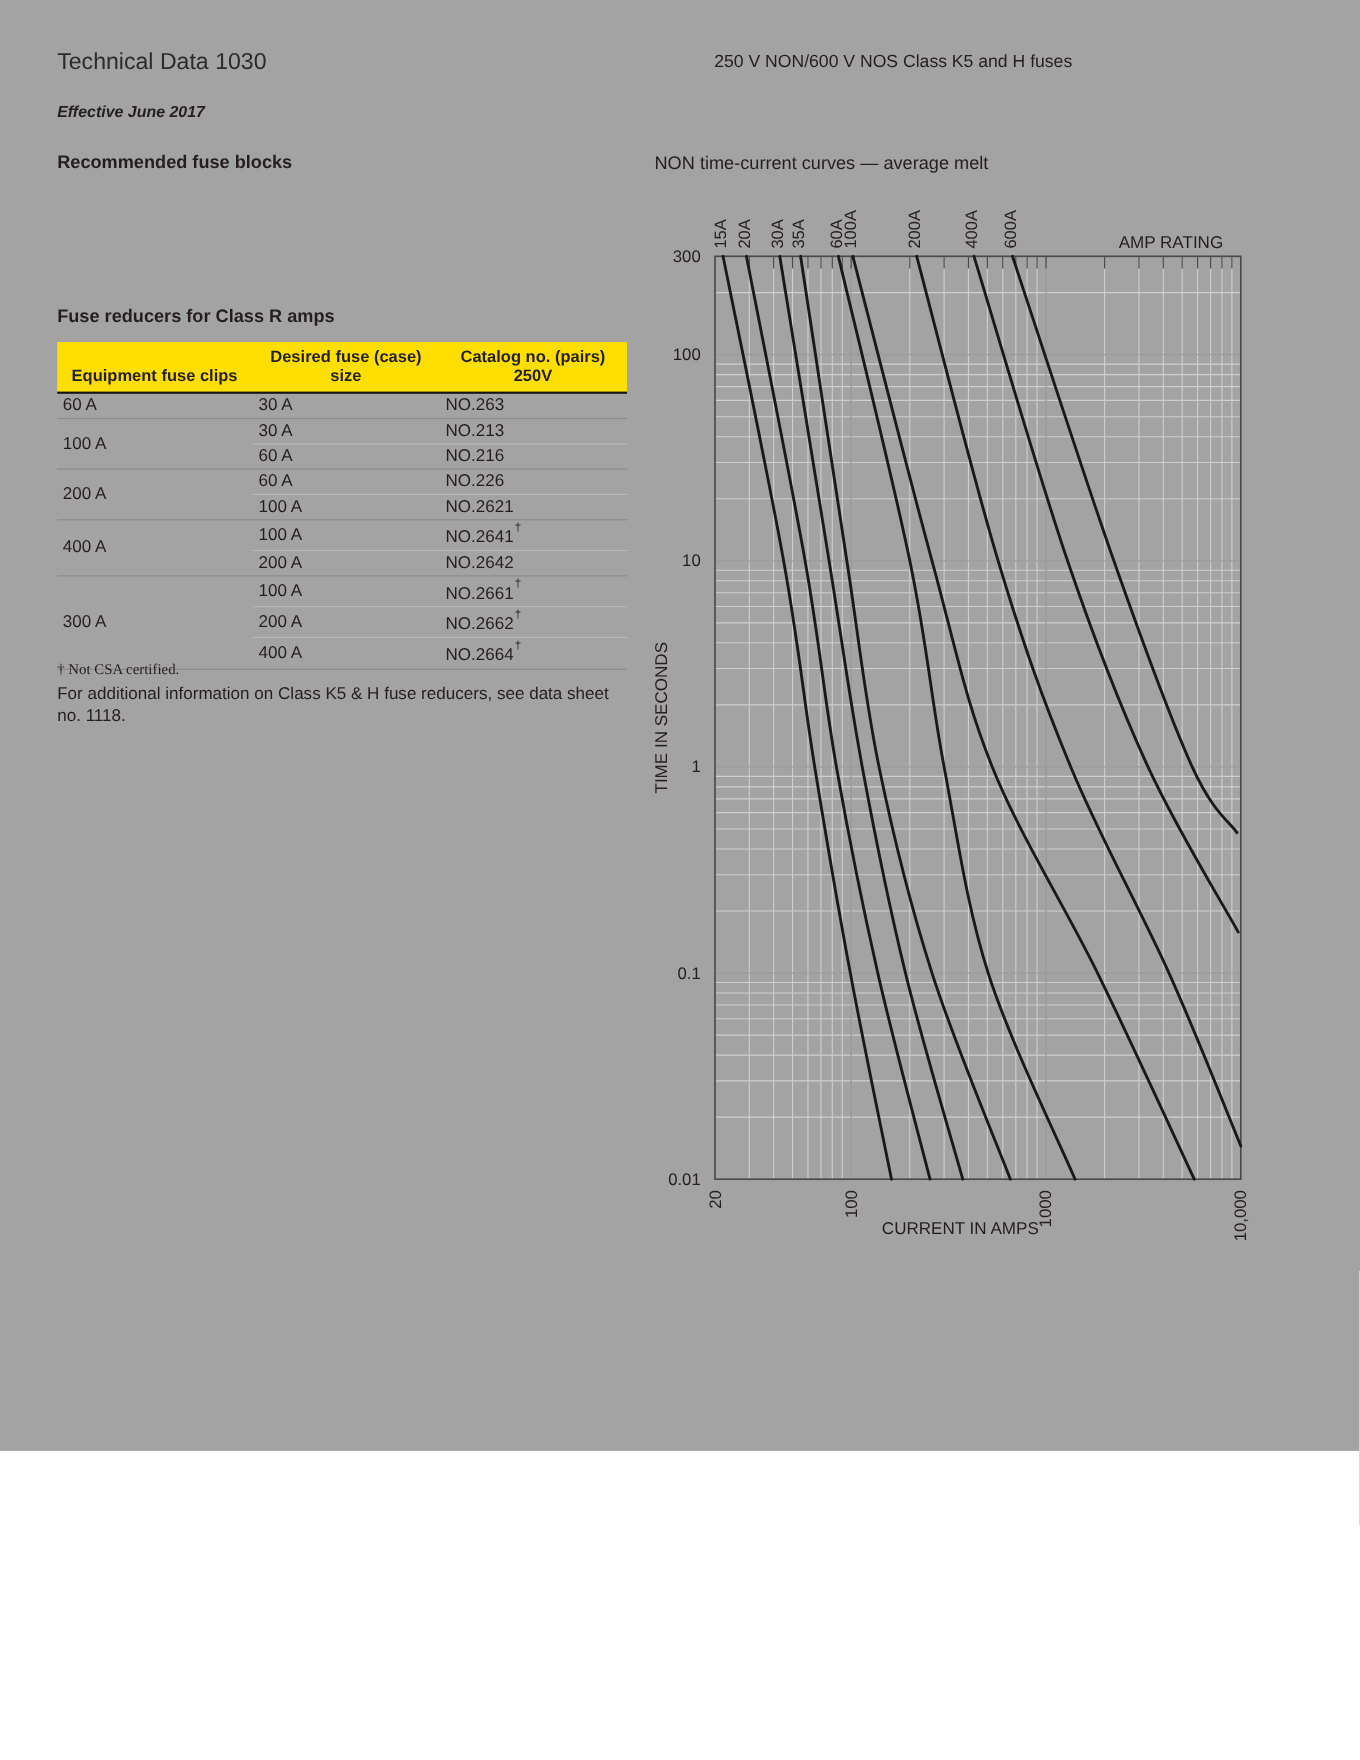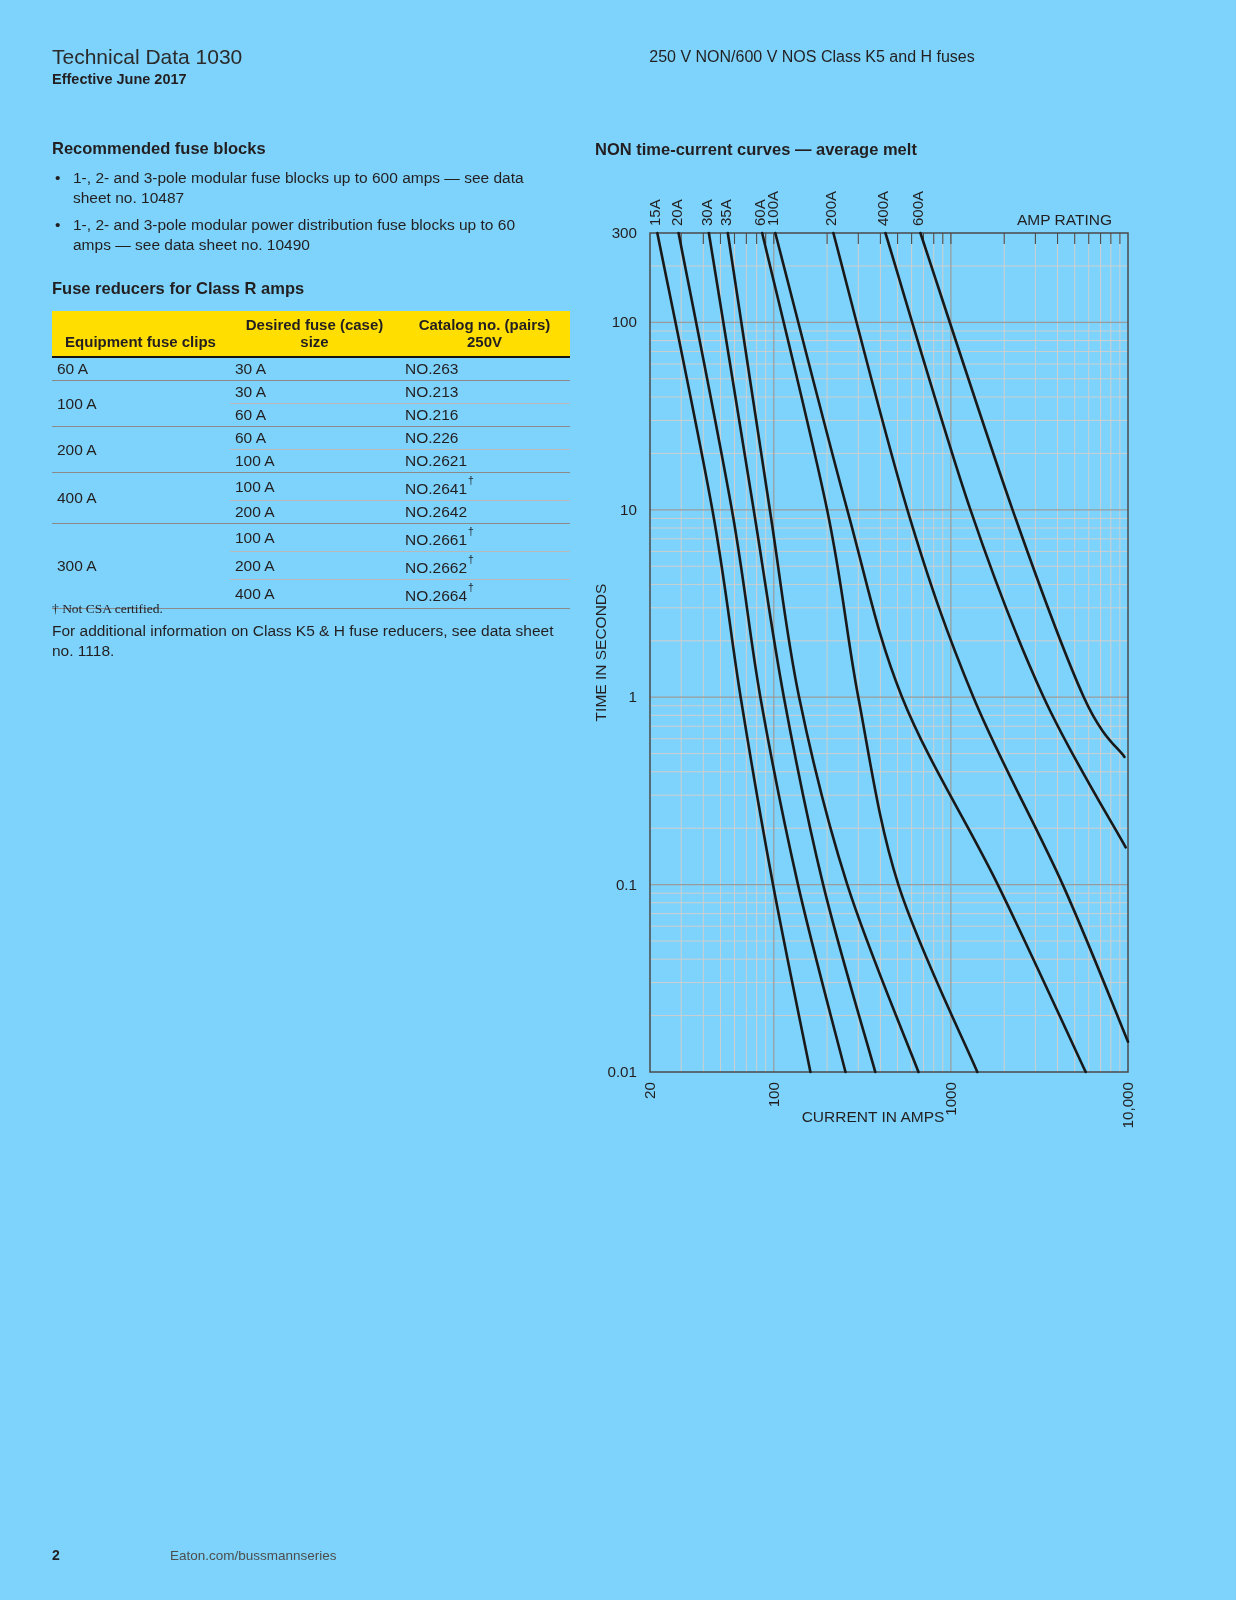--- a/index.html
+++ b/index.html
@@ -1,54 +1,50 @@
 <!DOCTYPE html>
 <html><head>
 <meta charset="utf-8">
 <style>
   html,body{margin:0;padding:0;background:#ffffff;}
-  .page{position:relative;width:1236px;height:1600px;background:#7dd3fc;
+  .page{position:relative;width:1236px;height:1319px;background:#a3a3a3;
         font-family:"Liberation Sans",sans-serif;color:#231f20;overflow:hidden;}
   .abs{position:absolute;}
   .doc-title{font-size:21px;font-weight:400;color:#2b2b2b;}
   .doc-sub{font-size:14.5px;font-weight:700;}
   .product{font-size:16px;font-weight:400;text-align:center;}
   .h2{font-size:16.5px;font-weight:700;}
   .body-txt{font-size:15.5px;line-height:19.5px;}
   ul.blist{margin:0;padding:0;list-style:none;}
   ul.blist li{position:relative;padding-left:21px;margin-bottom:8px;font-size:15.5px;line-height:19.5px;}
   ul.blist li::before{content:"\2022";position:absolute;left:3px;top:0;}
   table.red{border-collapse:collapse;table-layout:fixed;border-bottom:1px solid #8a8a8a;}
   table.red th{background:#ffde00;text-align:center;vertical-align:bottom;
         font-size:15px;font-weight:700;line-height:17px;padding:5px 6px 6px 5px;
         border-bottom:2.5px solid #141414;}
   table.red td{font-size:15.5px;line-height:18px;padding:2px 5px;vertical-align:middle;}
   table.red tr.gstart td{border-top:1px solid #8a8a8a;}
   table.red td.sub{border-top:1px solid #b9b9b9;}
   table.red sup{font-size:10.5px;position:relative;top:-4px;margin-left:1px;}
   .fineprint{font-size:13.5px;}
-  .chart-title{font-size:16.5px;font-weight:700;}
+  .chart-title{font-size:16.5px;font-weight:400;}
   .footer-num{font-size:14px;font-weight:700;}
   .footer-site{font-size:13.5px;color:#4d4d4d;}
   svg text{font-family:"Liberation Sans",sans-serif;fill:#231f20;}
 </style>
 </head>
 <body>
 
 <div class="page">
 
   <div class="abs doc-title" style="left:52px;top:45px;">Technical Data 1030</div>
-  <div class="abs doc-sub" style="left:52px;top:71px;">Effective June 2017</div>
+  <div class="abs doc-sub" style="left:52px;top:94px;font-style:italic;">Effective June 2017</div>
   <div class="abs product" style="right:124px;top:48px;width:600px;">250 V NON/600 V NOS Class K5 and H fuses</div>
 
   <div class="abs h2" style="left:52px;top:139px;">Recommended fuse blocks</div>
-  <ul class="abs blist" style="left:52px;top:168px;width:505px;" id="bullet-list">
-      <li>1-, 2- and 3-pole modular fuse blocks up to 600 amps — see data sheet no. 10487</li>
-      <li>1-, 2- and 3-pole modular power distribution fuse blocks up to 60 amps — see data sheet no. 10490</li>
-    </ul>
 
   <div class="abs h2" style="left:52px;top:279px;">Fuse reducers for Class R amps</div>
 
   <table class="abs red" style="left:52px;top:311px;width:518px;" id="reducer-table">
       <colgroup>
         <col style="width: 178px;">
         <col style="width: 170px;">
         <col style="width: 170px;">
       </colgroup>
       <thead>

